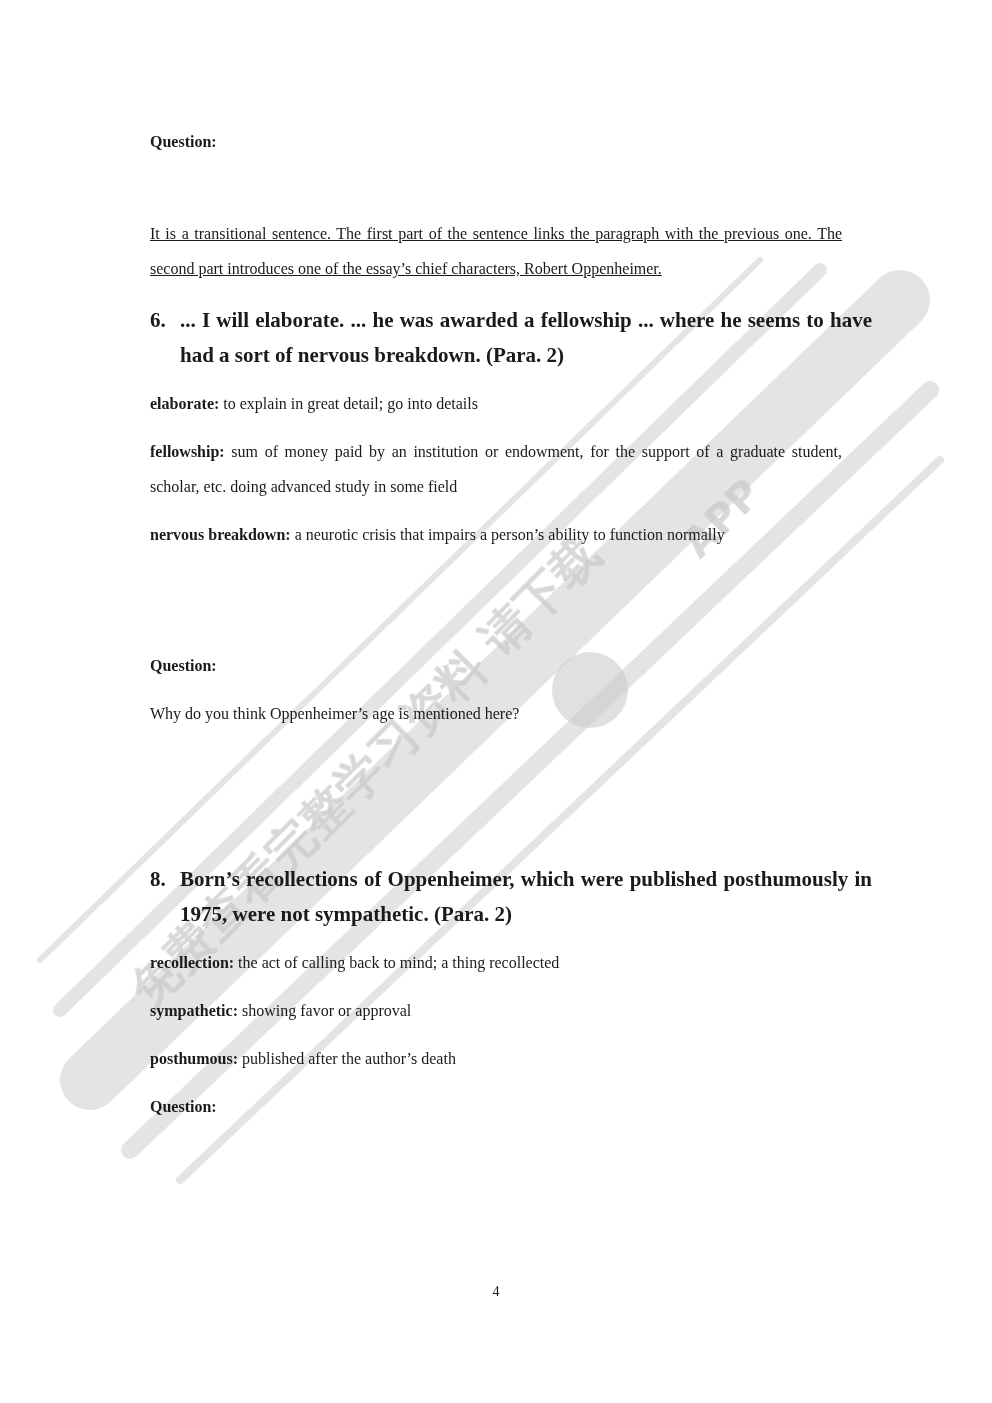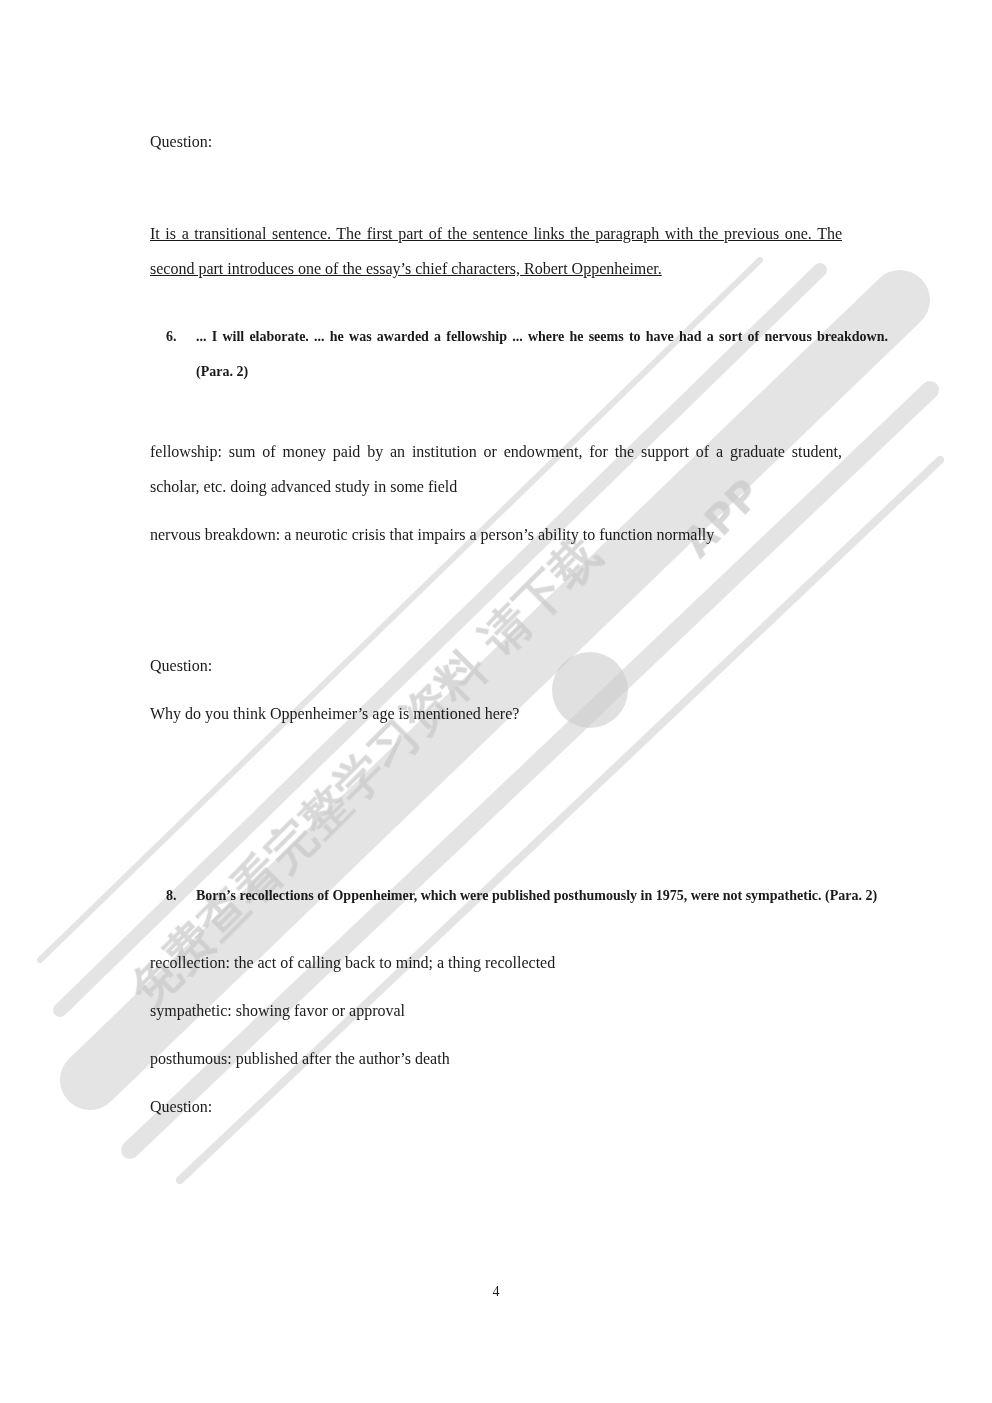--- a/index.html
+++ b/index.html
@@ -11,23 +11,23 @@
     }
     .watermark {
       position: absolute; left: 0; top: 0; width: 992px; height: 1403px;
       pointer-events: none;
     }
     .blk { position: absolute; left: 150px; width: 692px; }
     .p {
       font-size: 16px; line-height: 35px; margin: 0;
       text-align: justify;
     }
-    .b { font-weight: normal; }
+    .b { font-weight: bold; }
     .item {
-      font-size: 14px; font-weight: bold; line-height: 35px; margin: 16px;
+      font-size: 21px; font-weight: bold; line-height: 35px; margin: 0;
       padding-left: 30px; text-indent: -30px; text-align: justify;
     }
     .item .num { display: inline-block; width: 30px; text-indent: 0; }
     .pagenum {
       position: absolute; left: 0; width: 992px; top: 1284px;
       text-align: center; font-size: 14px;
     }
   </style>
 </head>
 <body>
@@ -49,20 +49,23 @@
     <circle cx="590" cy="690" r="38" fill="#cccccc" opacity="0.6"></circle>
   </svg>
 
   <p class="p b blk" style="top:124px;">Question:</p>
   <p class="p blk" style="top:216px;text-decoration:underline;">It is a transitional sentence. The first part of the sentence links the paragraph with the previous one. The second part introduces one of the essay’s chief characters, Robert Oppenheimer.</p>
 
   <p class="item blk" style="top:303px;">
     <span class="num">6.</span><span>... I will elaborate. ... he was awarded a fellowship ... where he seems to have had a sort of nervous breakdown. (Para. 2)</span>
   </p>
 
+  <p class="p blk" style="top:386px;">
+    <span class="b">elaborate:</span><span> to explain in great detail; go into details</span>
+  </p>
   <p class="p blk" style="top:434px;">
     <span class="b">fellowship:</span><span> sum of money paid by an institution or endowment, for the support of a graduate student, scholar, etc. doing advanced study in some field</span>
   </p>
   <p class="p blk" style="top:517px;">
     <span class="b">nervous breakdown:</span><span> a neurotic crisis that impairs a person’s ability to function normally</span>
   </p>
 
 
   <p class="p b blk" style="top:648px;">Question:</p>
   <p class="p blk" style="top:696px;">Why do you think Oppenheimer’s age is mentioned here?</p>

